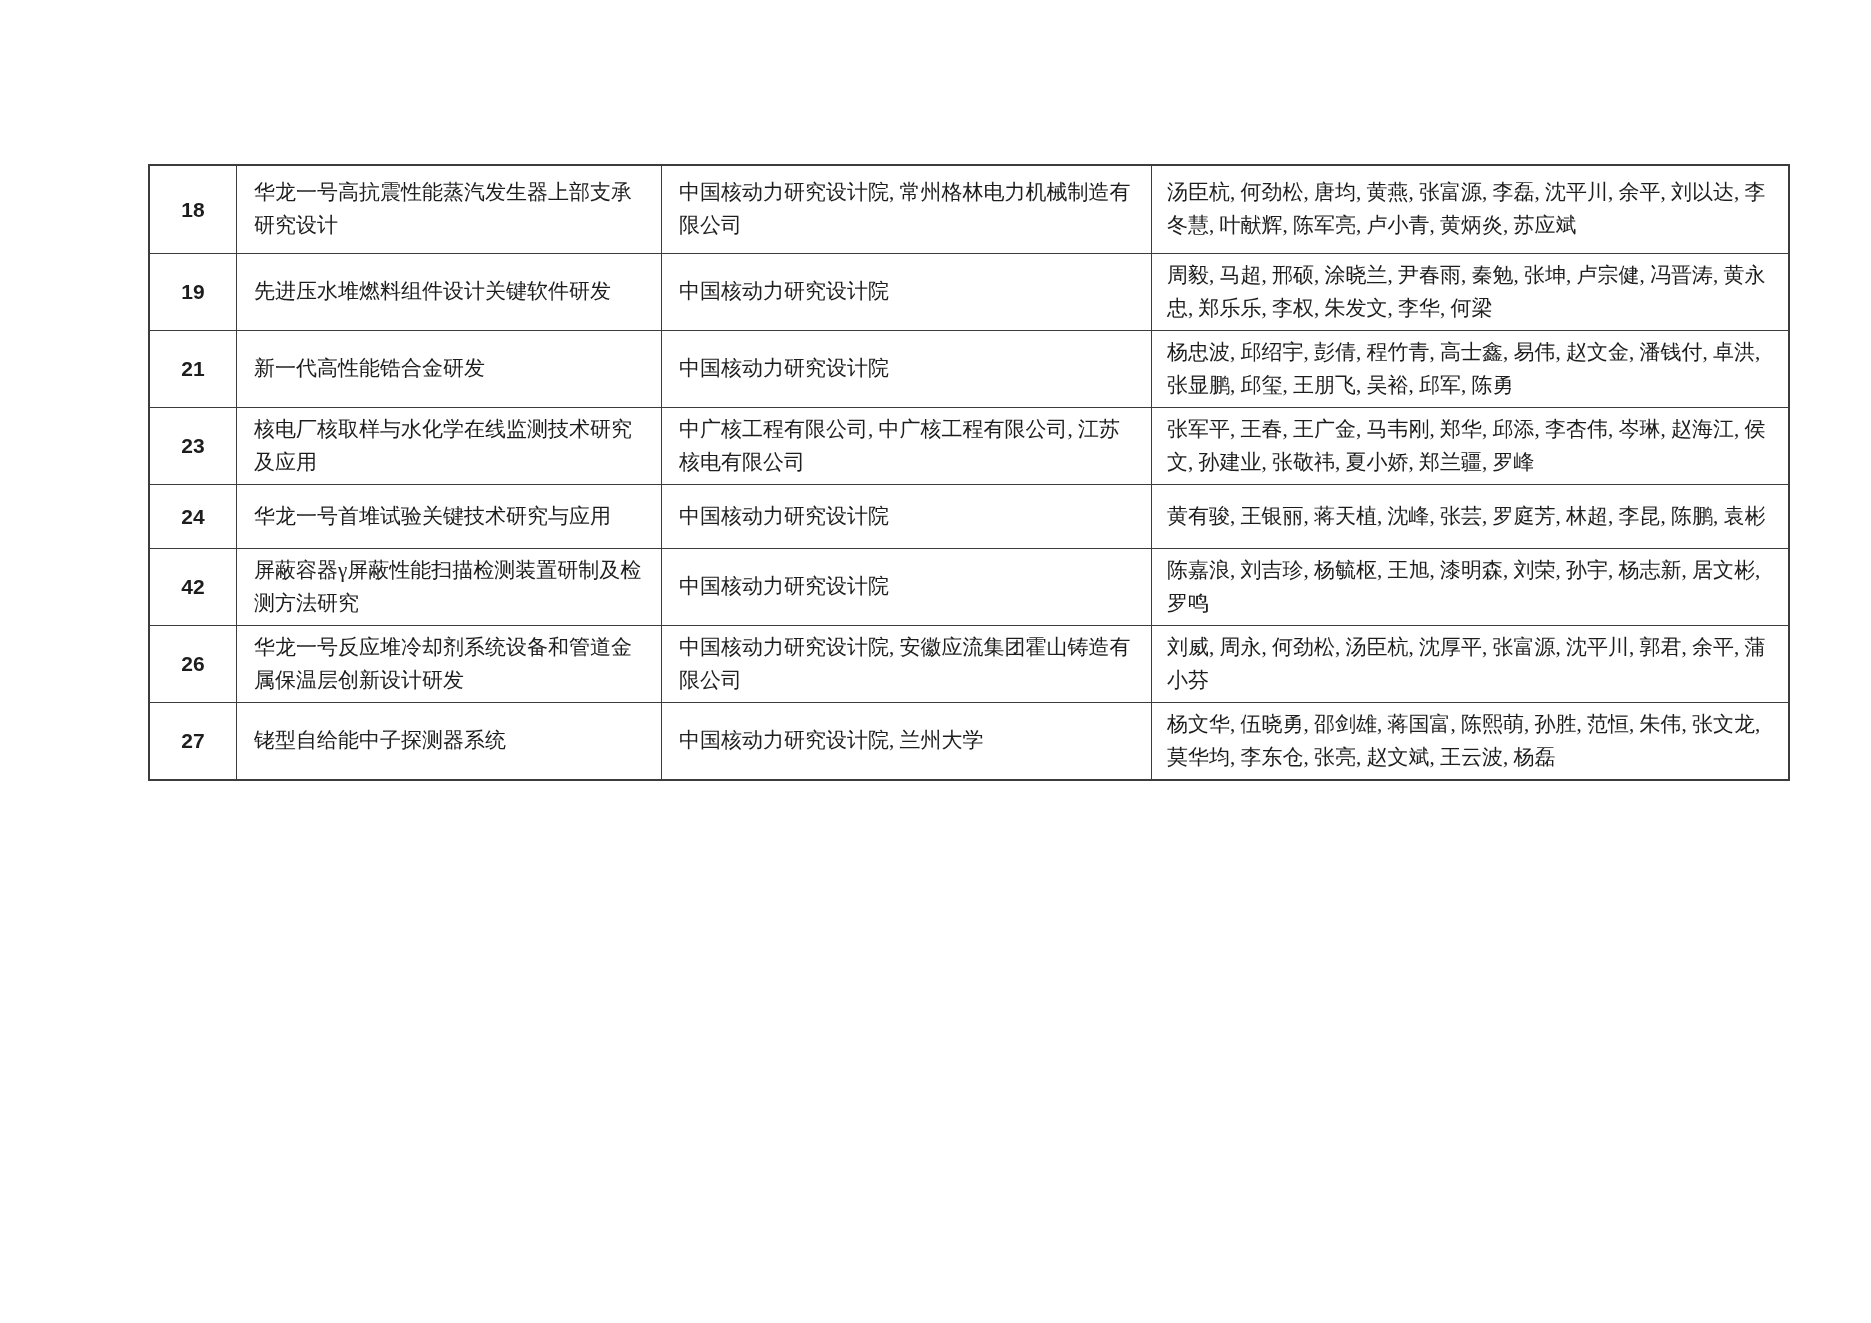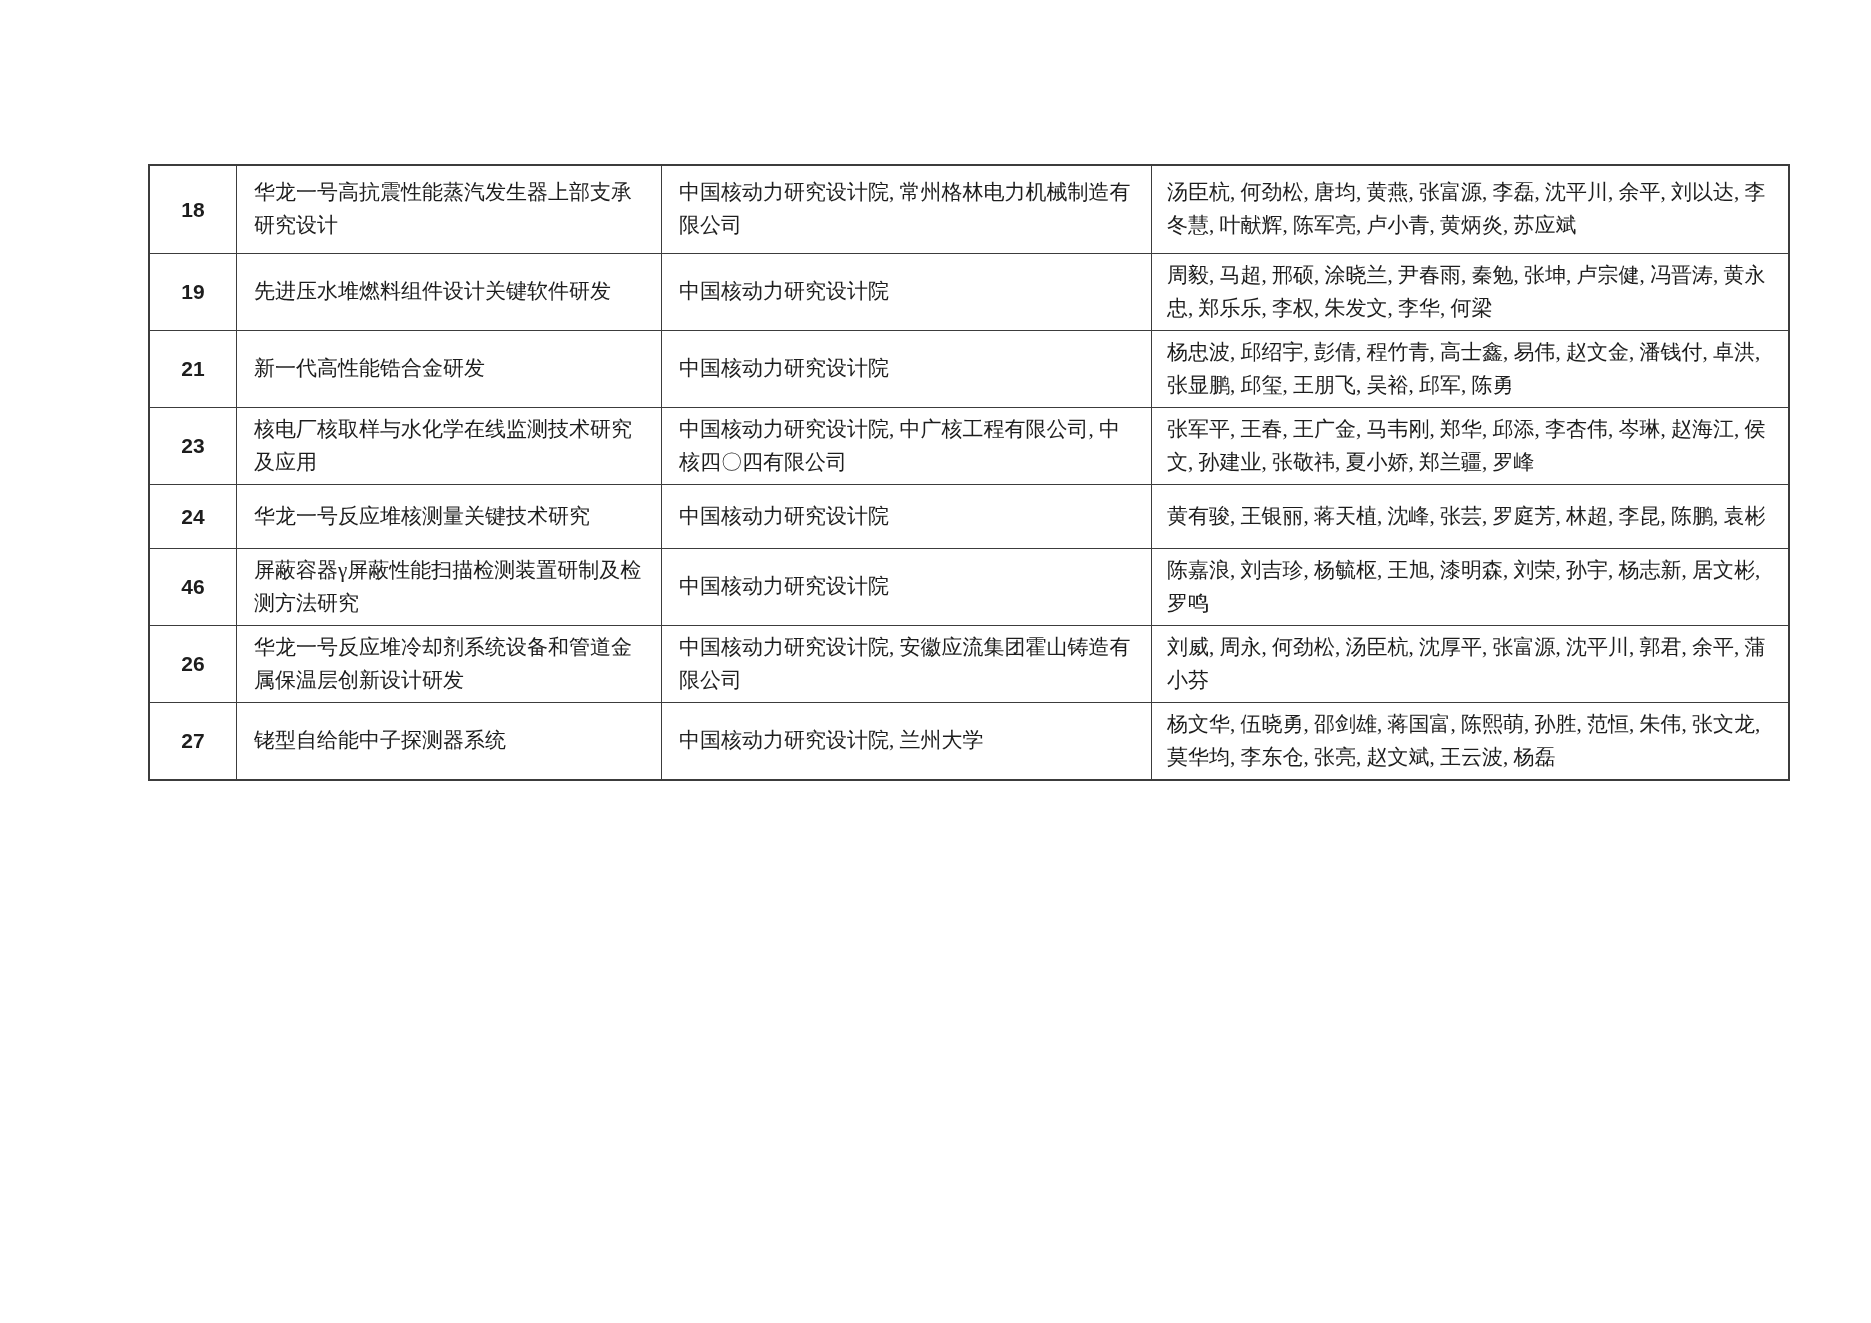--- a/index.html
+++ b/index.html
@@ -94,33 +94,33 @@
         <td class="cell-num">21</td>
         <td class="cell-title">新一代高性能锆合金研发</td>
         <td class="cell-orgs">中国核动力研究设计院</td>
         <td class="cell-people">杨忠波, 邱绍宇, 彭倩, 程竹青, 高士鑫, 易伟, 赵文金, 潘钱付, 卓洪, 张显鹏, 邱玺, 王朋飞, 吴裕, 邱军, 陈勇</td>
       </tr>
 
 
       <tr>
         <td class="cell-num">23</td>
         <td class="cell-title">核电厂核取样与水化学在线监测技术研究及应用</td>
-        <td class="cell-orgs">中国核动力研究设计院, 中广核工程有限公司, 中核四〇四有限公司</td>
+        <td class="cell-orgs">中广核工程有限公司, 中广核工程有限公司, 江苏核电有限公司</td>
         <td class="cell-people">张军平, 王春, 王广金, 马韦刚, 郑华, 邱添, 李杏伟, 岑琳, 赵海江, 侯文, 孙建业, 张敬祎, 夏小娇, 郑兰疆, 罗峰</td>
       </tr>
 
       <tr>
         <td class="cell-num">24</td>
-        <td class="cell-title">华龙一号反应堆核测量关键技术研究</td>
+        <td class="cell-title">华龙一号首堆试验关键技术研究与应用</td>
         <td class="cell-orgs">中国核动力研究设计院</td>
         <td class="cell-people">黄有骏, 王银丽, 蒋天植, 沈峰, 张芸, 罗庭芳, 林超, 李昆, 陈鹏, 袁彬</td>
       </tr>
 
       <tr>
-        <td class="cell-num">46</td>
+        <td class="cell-num">42</td>
         <td class="cell-title">屏蔽容器γ屏蔽性能扫描检测装置研制及检测方法研究</td>
         <td class="cell-orgs">中国核动力研究设计院</td>
         <td class="cell-people">陈嘉浪, 刘吉珍, 杨毓枢, 王旭, 漆明森, 刘荣, 孙宇, 杨志新, 居文彬, 罗鸣</td>
       </tr>
 
       <tr>
         <td class="cell-num">26</td>
         <td class="cell-title">华龙一号反应堆冷却剂系统设备和管道金属保温层创新设计研发</td>
         <td class="cell-orgs">中国核动力研究设计院, 安徽应流集团霍山铸造有限公司</td>
         <td class="cell-people">刘威, 周永, 何劲松, 汤臣杭, 沈厚平, 张富源, 沈平川, 郭君, 余平, 蒲小芬</td>

